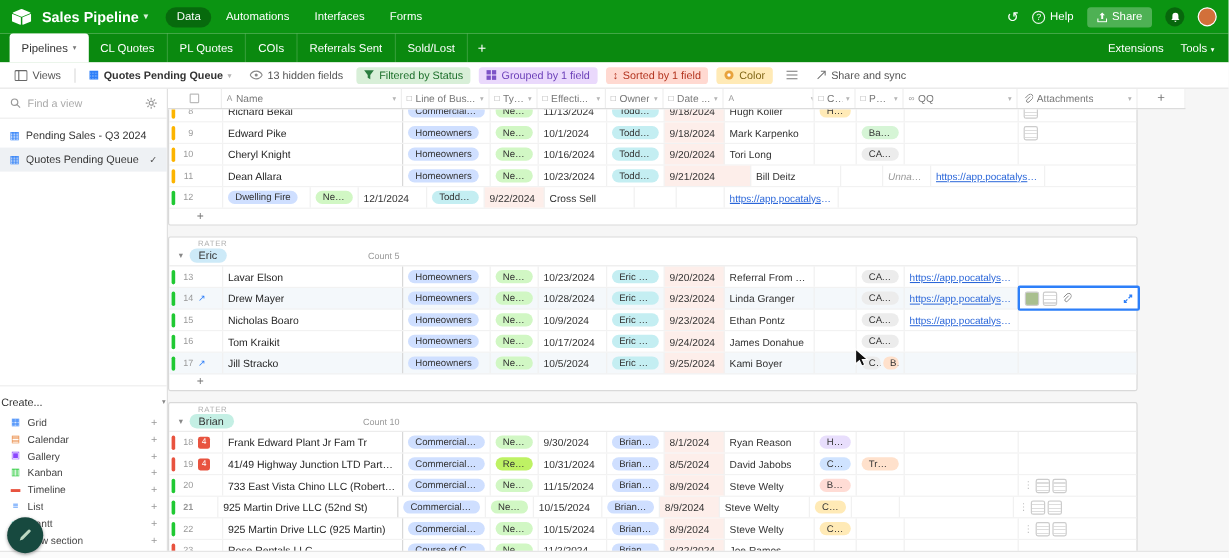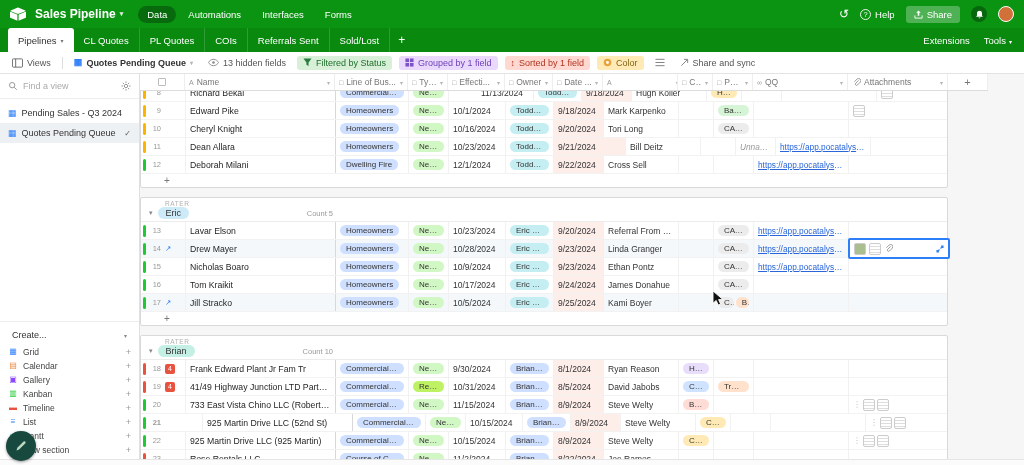--- a/index.html
+++ b/index.html
@@ -51,21 +51,21 @@
   .sb-search{display:flex;align-items:center;gap:5px;padding:7px 8px;border-bottom:1px solid #eee;color:#888}
   .sb-search input{border:none;outline:none;flex:1;min-width:0;font-size:9px;font-family:"Liberation Sans",sans-serif;color:#333}
   .sb-search input::placeholder{color:#aaa}
   .views-list{padding:4px 0}
   .view-item{display:flex;align-items:center;gap:5px;padding:5px 8px;font-size:9px;color:#333}
   .view-item .vicon{flex:none}
   .view-item.selected{background:#eef1f4}
   .vlabel{white-space:nowrap;overflow:hidden;text-overflow:ellipsis}
   .vcheck{margin-left:auto;font-size:8px;color:#555}
   .sb-create{margin-top:auto;border-top:1px solid #eee;padding:5px 0 8px}
-  .create-hdr{display:flex;align-items:center;justify-content:space-between;padding:3px 12px 5px;font-size:9px;color:#333}
+  .create-hdr{display:flex;align-items:center;justify-content:space-between;padding:3px 1px 5px;font-size:9px;color:#333}
   .create-hdr .caret{font-size:6px;color:#888}
   .citem{display:flex;align-items:center;gap:5px;padding:0 8px;font-size:8.5px;color:#444;height:14px}
   .cicon{width:10px;text-align:center;font-size:8px;line-height:1}
   .clabel{white-space:nowrap;overflow:hidden;text-overflow:ellipsis}
   .cplus{margin-left:auto;color:#999;font-size:9px}
 
   
   .main{flex:1;position:relative;background:#f6f6f6;overflow:hidden}
   .colheader{display:flex;width:848px;height:17px;background:#fff;border-bottom:1px solid #dcdcdc;position:relative;z-index:3}
   .hcell{display:flex;align-items:center;gap:3px;padding:0 4px;border-right:1px solid #eee;font-size:8.5px;color:#777;overflow:hidden;white-space:nowrap;flex:none}
@@ -430,21 +430,21 @@
               </div>
               <div class="cell c-name" style="width: 150px;">
                 <div class="celltext">Richard Bekal</div>
               </div>
               <div class="cell c-lob" style="width: 73px;">
                 <div class="pill" style="background: rgb(207, 223, 255);">Commercial Pa...</div>
               </div>
               <div class="cell c-type" style="width: 40px;">
                 <div class="pill" style="background: rgb(209, 247, 196);">New B...</div>
               </div>
-              <div class="cell c-eff" style="width: 57px; margin-left: 28px;">
+              <div class="cell c-eff" style="width: 57px;">
                 <div class="celltext">11/13/2024</div>
               </div>
               <div class="cell c-owner" style="width: 48px;">
                 <div class="pill" style="background: rgb(196, 238, 242);">Todd Co...</div>
               </div>
               <div class="cell c-date" style="width: 50px;">
                 <div class="celltext">9/18/2024</div>
               </div>
               <div class="cell c-ref" style="width: 75px;">
                 <div class="celltext">Hugh Koller</div>
@@ -558,23 +558,20 @@
               </div>
               <div class="cell c-qq" style="width: 95px;">
                 <div class="link">https://app.pocatalyst.com...</div>
               </div>
               <div class="cell c-att" style="width: 100px;"></div>
             </div>
             <div class="row">
               <div class="cell c-num" style="width: 45px;">
                 <div class="strip" style="background: rgb(32, 201, 51);"></div>
                 <div class="numtxt">12</div>
-              </div>
-              <div class="cell c-name" style="width: 150px;">
-                <div class="celltext">Deborah Milani</div>
               </div>
               <div class="cell c-lob" style="width: 73px;">
                 <div class="pill" style="background: rgb(207, 223, 255);">Dwelling Fire</div>
               </div>
               <div class="cell c-type" style="width: 40px;">
                 <div class="pill" style="background: rgb(209, 247, 196);">New B...</div>
               </div>
               <div class="cell c-eff" style="width: 57px;">
                 <div class="celltext">12/1/2024</div>
               </div>
@@ -908,21 +905,21 @@
               </div>
               <div class="cell c-pl" style="width: 40px;"></div>
               <div class="cell c-qq" style="width: 95px;"></div>
               <div class="cell c-att" style="width: 100px;">
                 <div class="grip">⋮</div>
                 <div class="thumb doc"></div>
                 <div class="thumb doc"></div>
               </div>
             </div>
             <div class="row">
-              <div class="cell c-num" style="width: 62px; font-weight: bold;">
+              <div class="cell c-num" style="width: 41px; font-weight: bold;">
                 <div class="strip" style="background: rgb(32, 201, 51);"></div>
                 <div class="numtxt">21</div>
               </div>
               <div class="cell c-name" style="width: 150px;">
                 <div class="celltext">925 Martin Drive LLC (52nd St)</div>
               </div>
               <div class="cell c-lob" style="width: 73px;">
                 <div class="pill" style="background: rgb(207, 223, 255);">Commercial Pa...</div>
               </div>
               <div class="cell c-type" style="width: 40px;">

